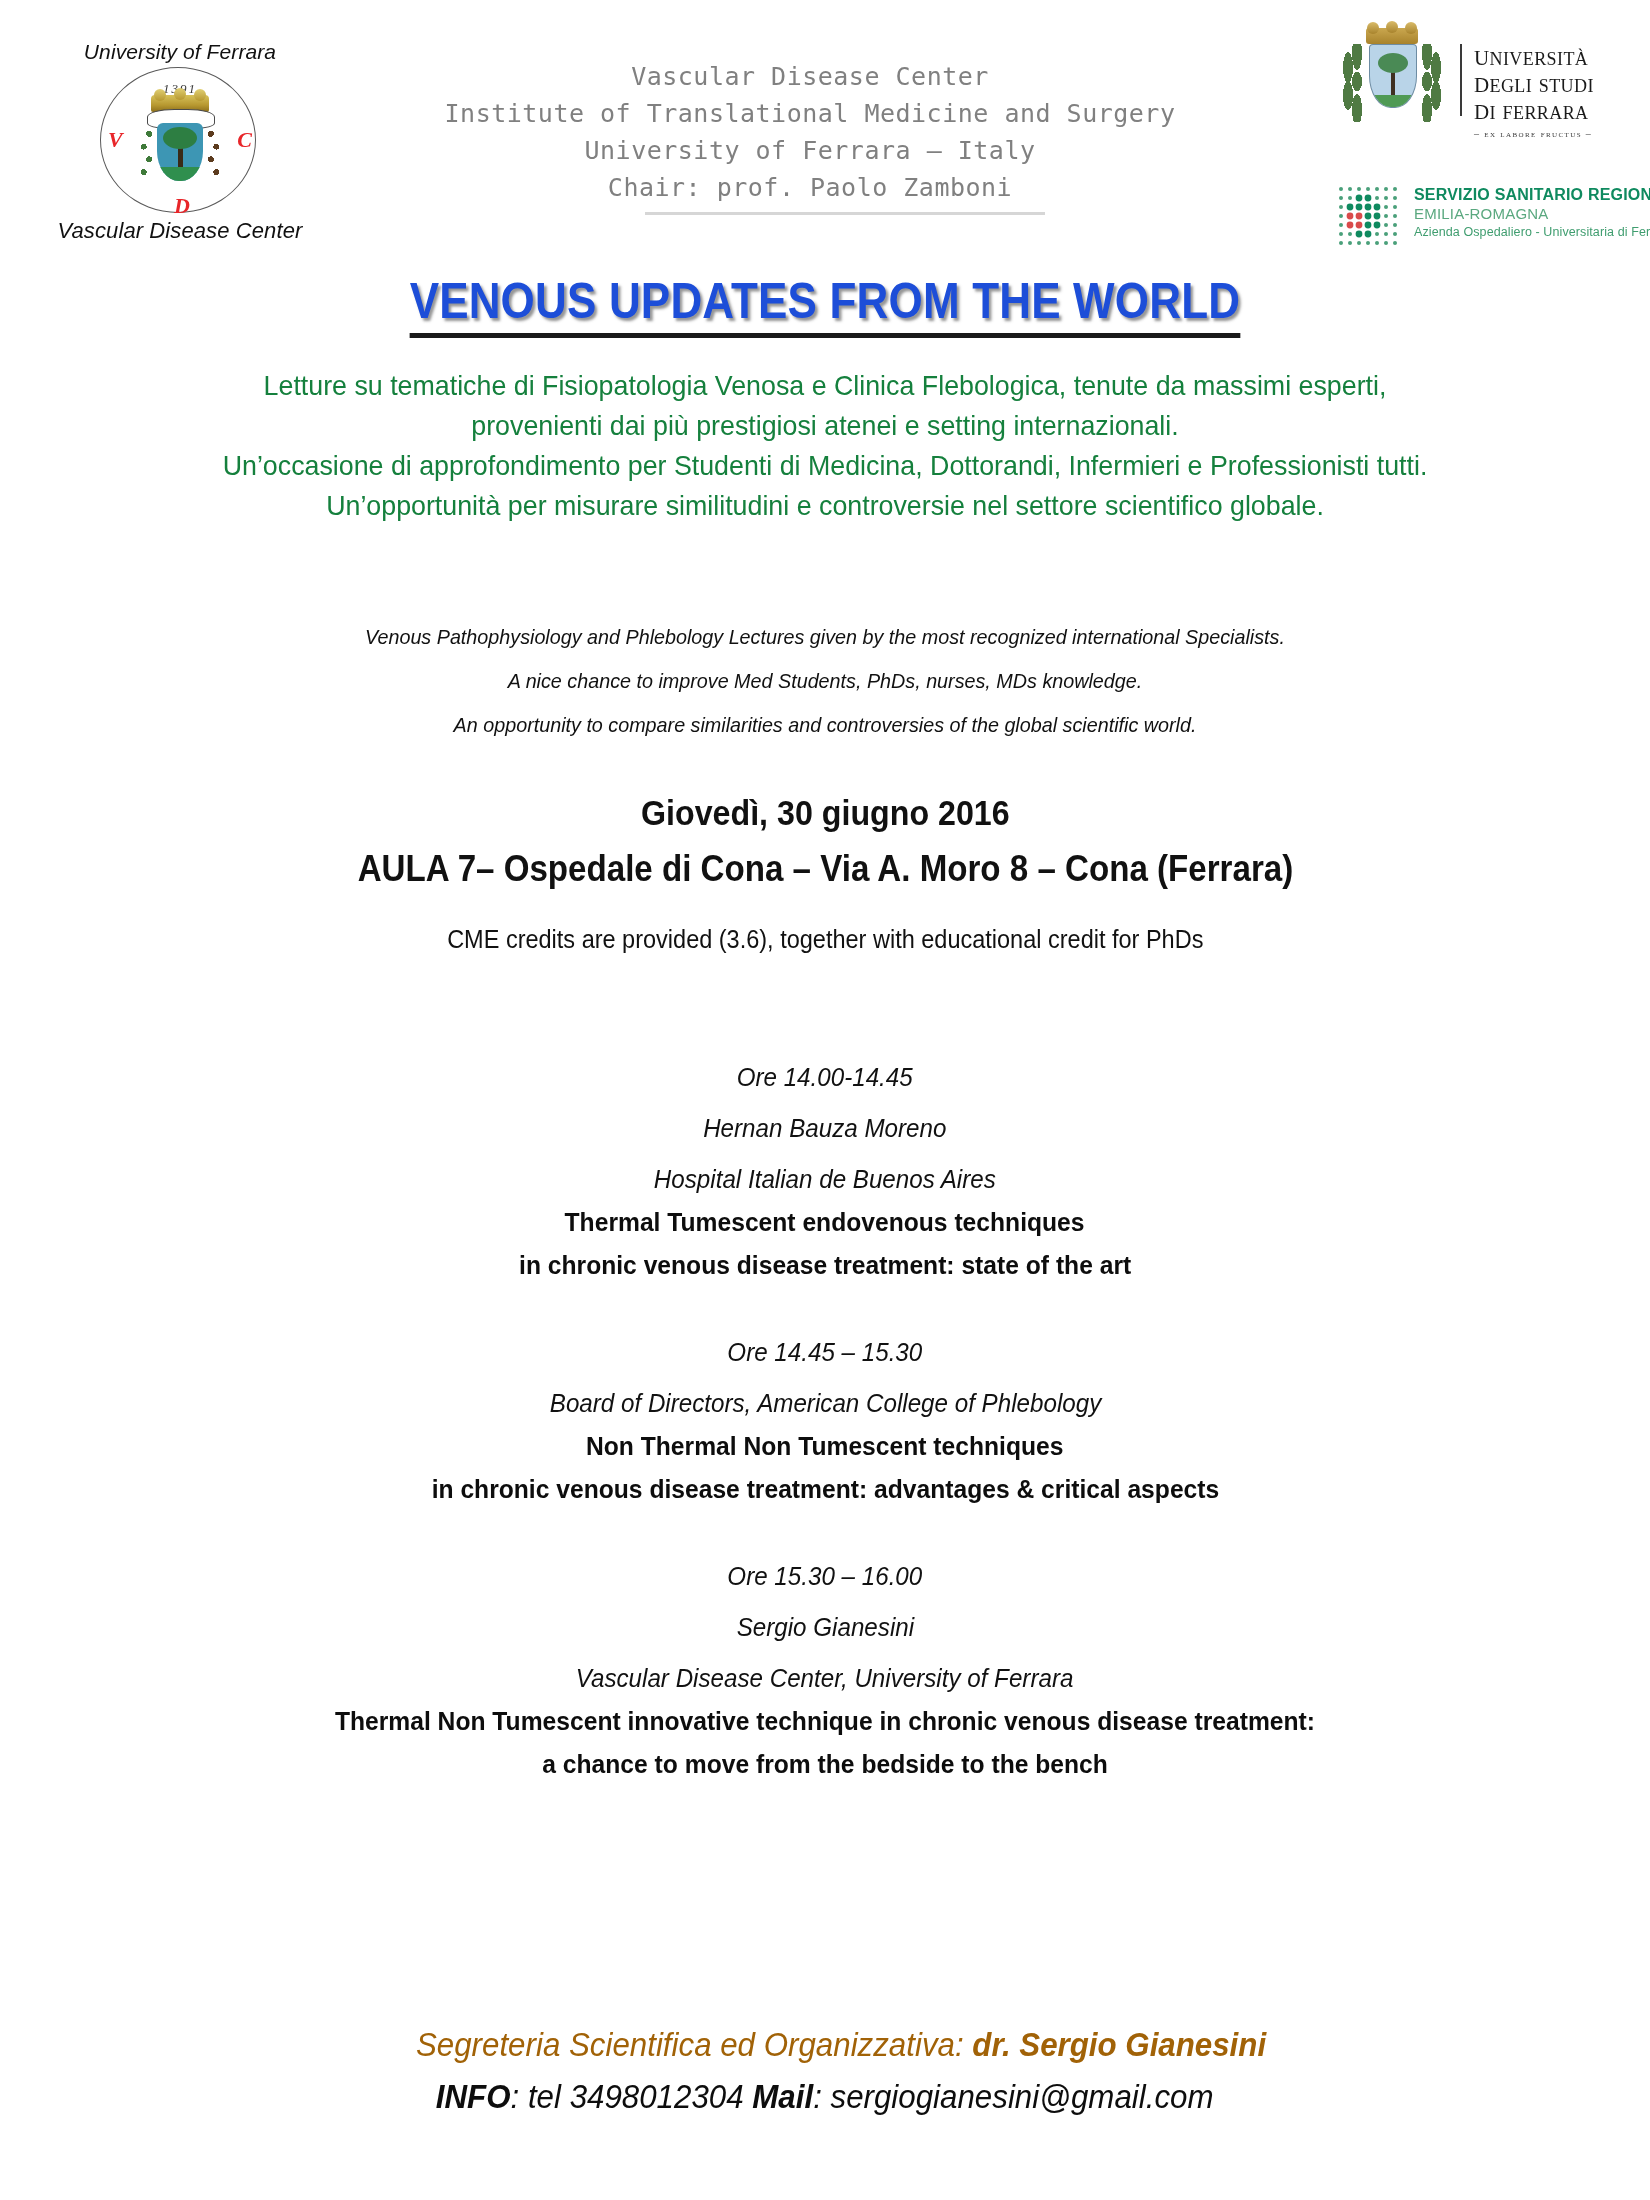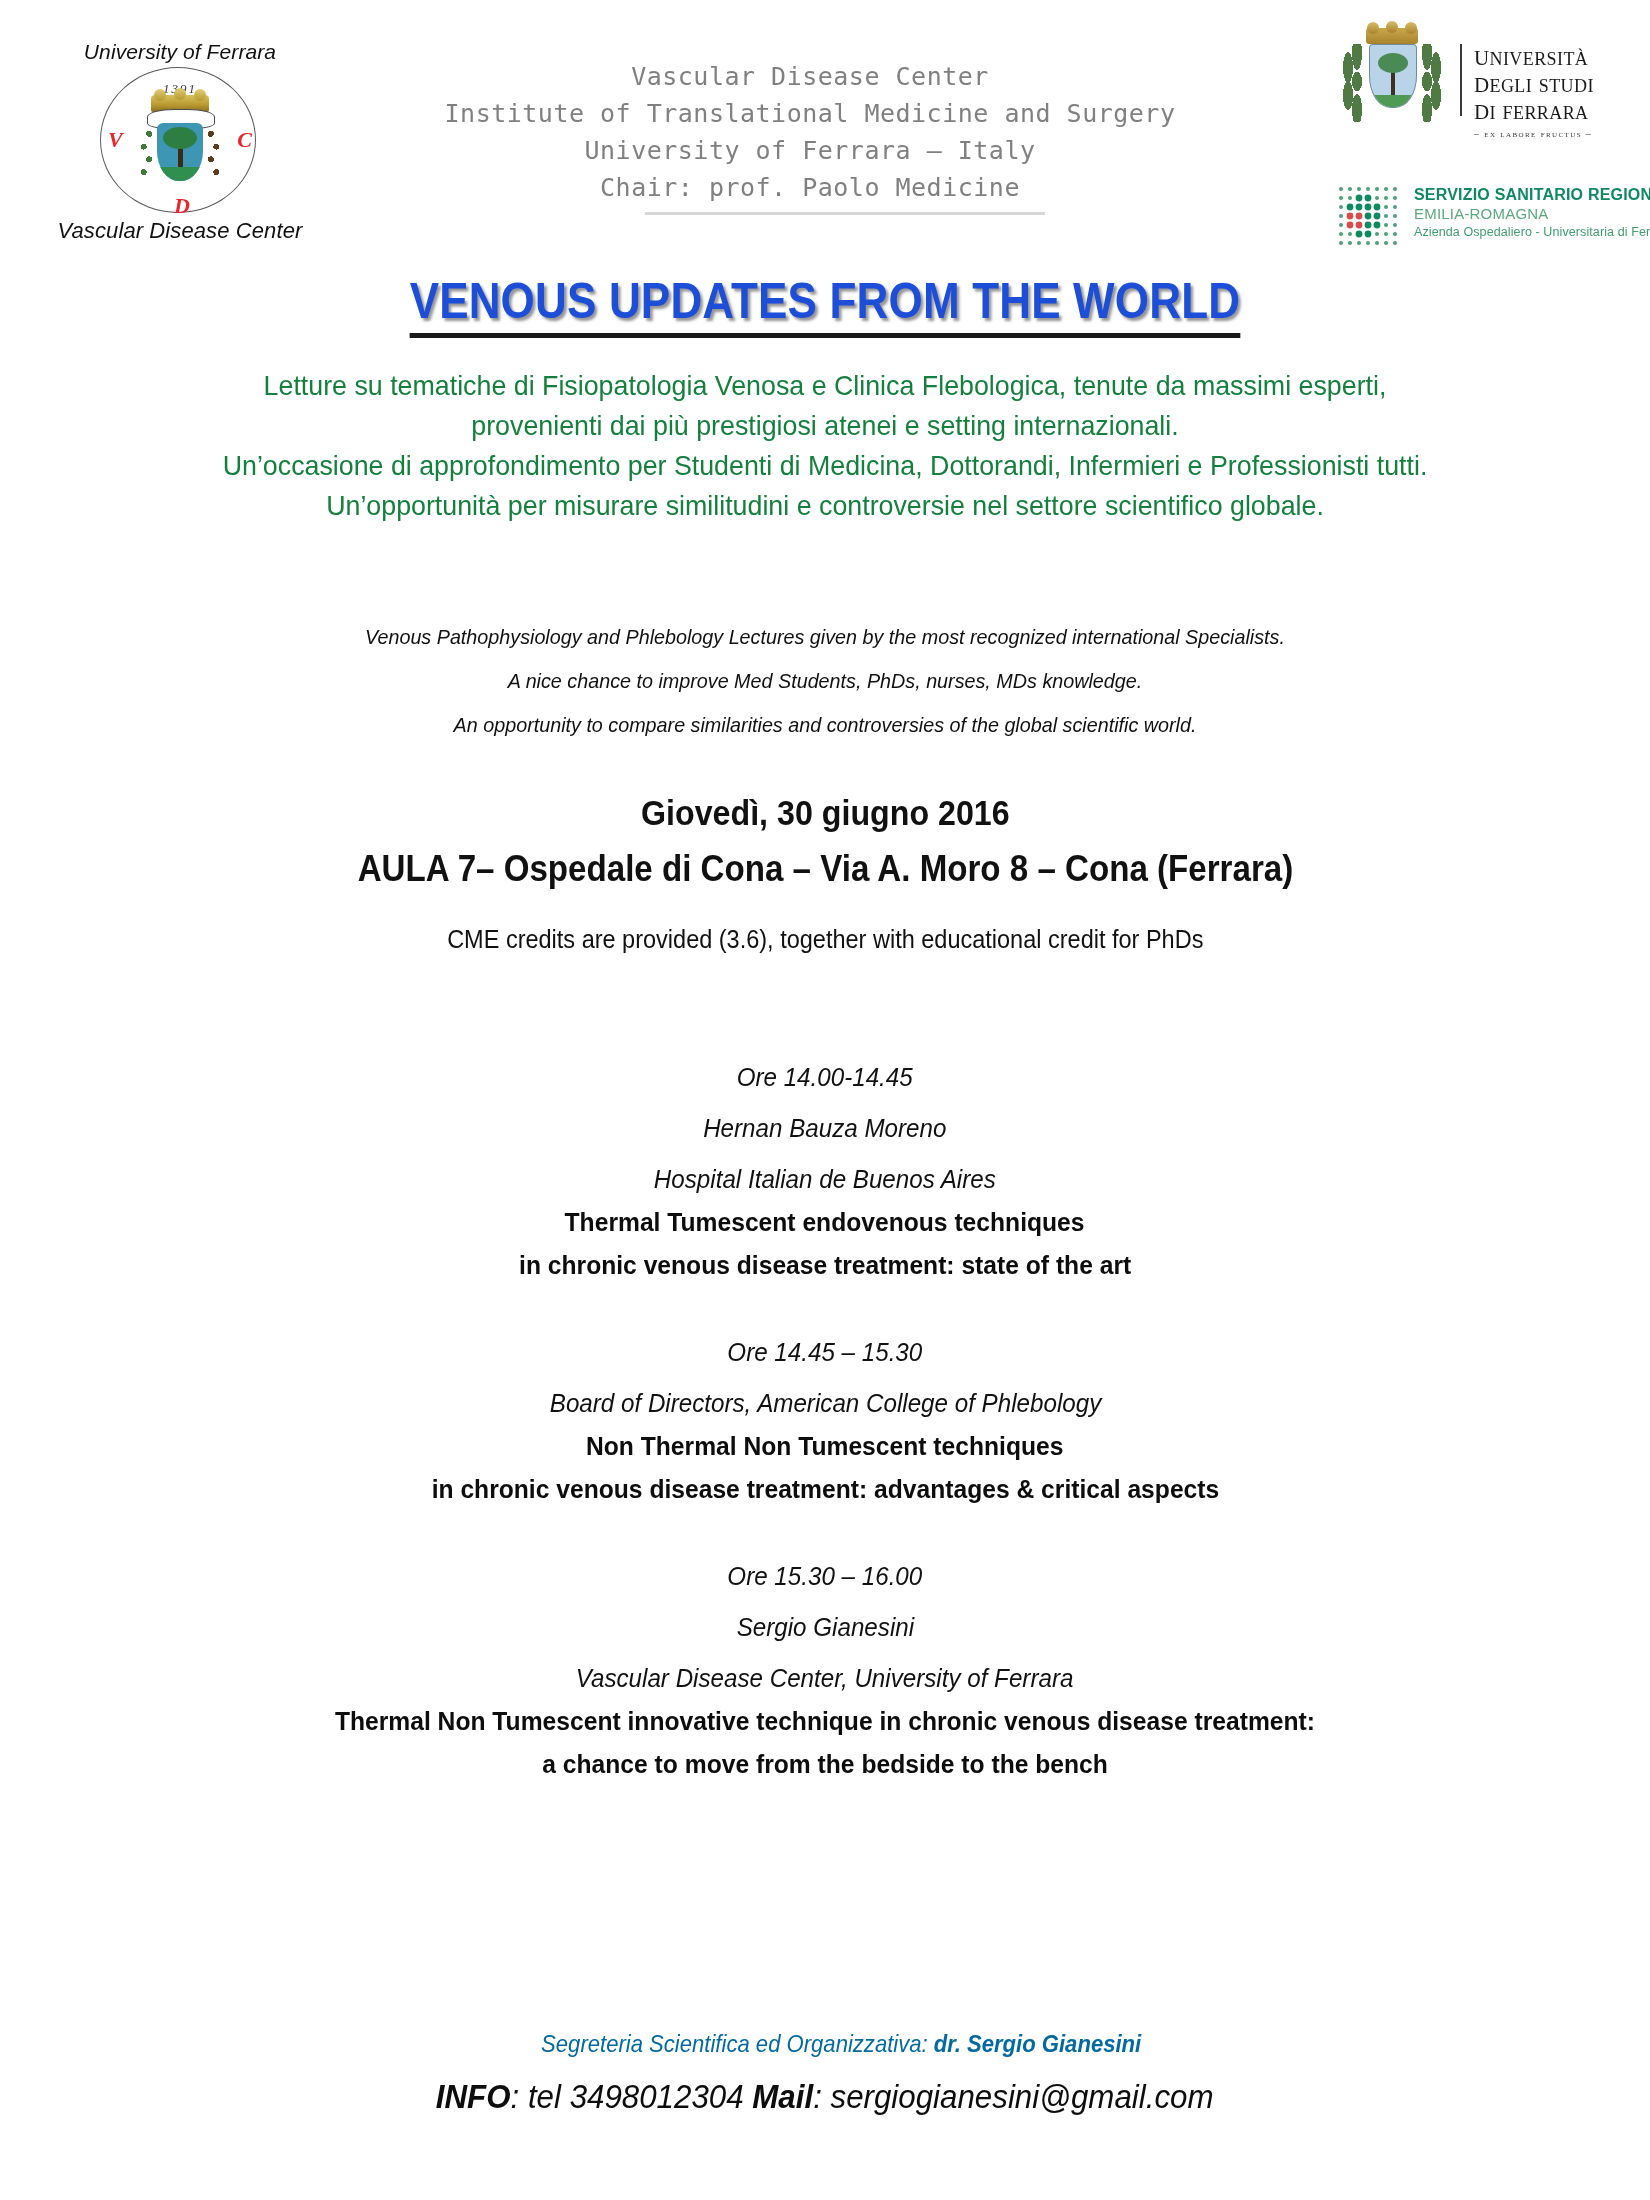--- a/index.html
+++ b/index.html
@@ -358,23 +358,23 @@
 
   
   #footer {
     position: absolute;
     left: 0; top: 2018px;
     width: 1650px;
     text-align: center;
   }
   #footer-line1 {
     font-style: italic;
-    font-size: 24px;
+    font-size: 34px;
     line-height: 52px;
-    color: #0369a1;
+    color: #a16207;
     padding-left: 32px;
   }
   #footer-line2 {
     font-style: italic;
     font-size: 34px;
     line-height: 52px;
     color: #0d0d0d;
   }
   .f-wrap { display:inline-block; transform: scaleX(0.92); transform-origin:center; }
   .f-bold { font-weight: bold; font-style: italic; }
@@ -408,21 +408,21 @@
       <div class="vdc-letter d">D</div>
     </div>
 
     <div id="vdc-bottom-label">Vascular Disease Center</div>
   </div>
 
   <div id="header-center">
     <div>Vascular Disease Center</div>
     <div>Institute of Translational Medicine and Surgery</div>
     <div>University of Ferrara – Italy</div>
-    <div>Chair: prof. Paolo Medicine</div>
+    <div>Chair: prof. Paolo Zamboni</div>
   </div>
   <div id="header-rule"></div>
 
   <div id="unife-logo">
     <div id="unife-seal">
       <div class="uf-wreath-l"></div>
       <div class="uf-wreath-r"></div>
       <div class="uf-crown">
           <div class="uf-crown-mid"></div>
         </div>

